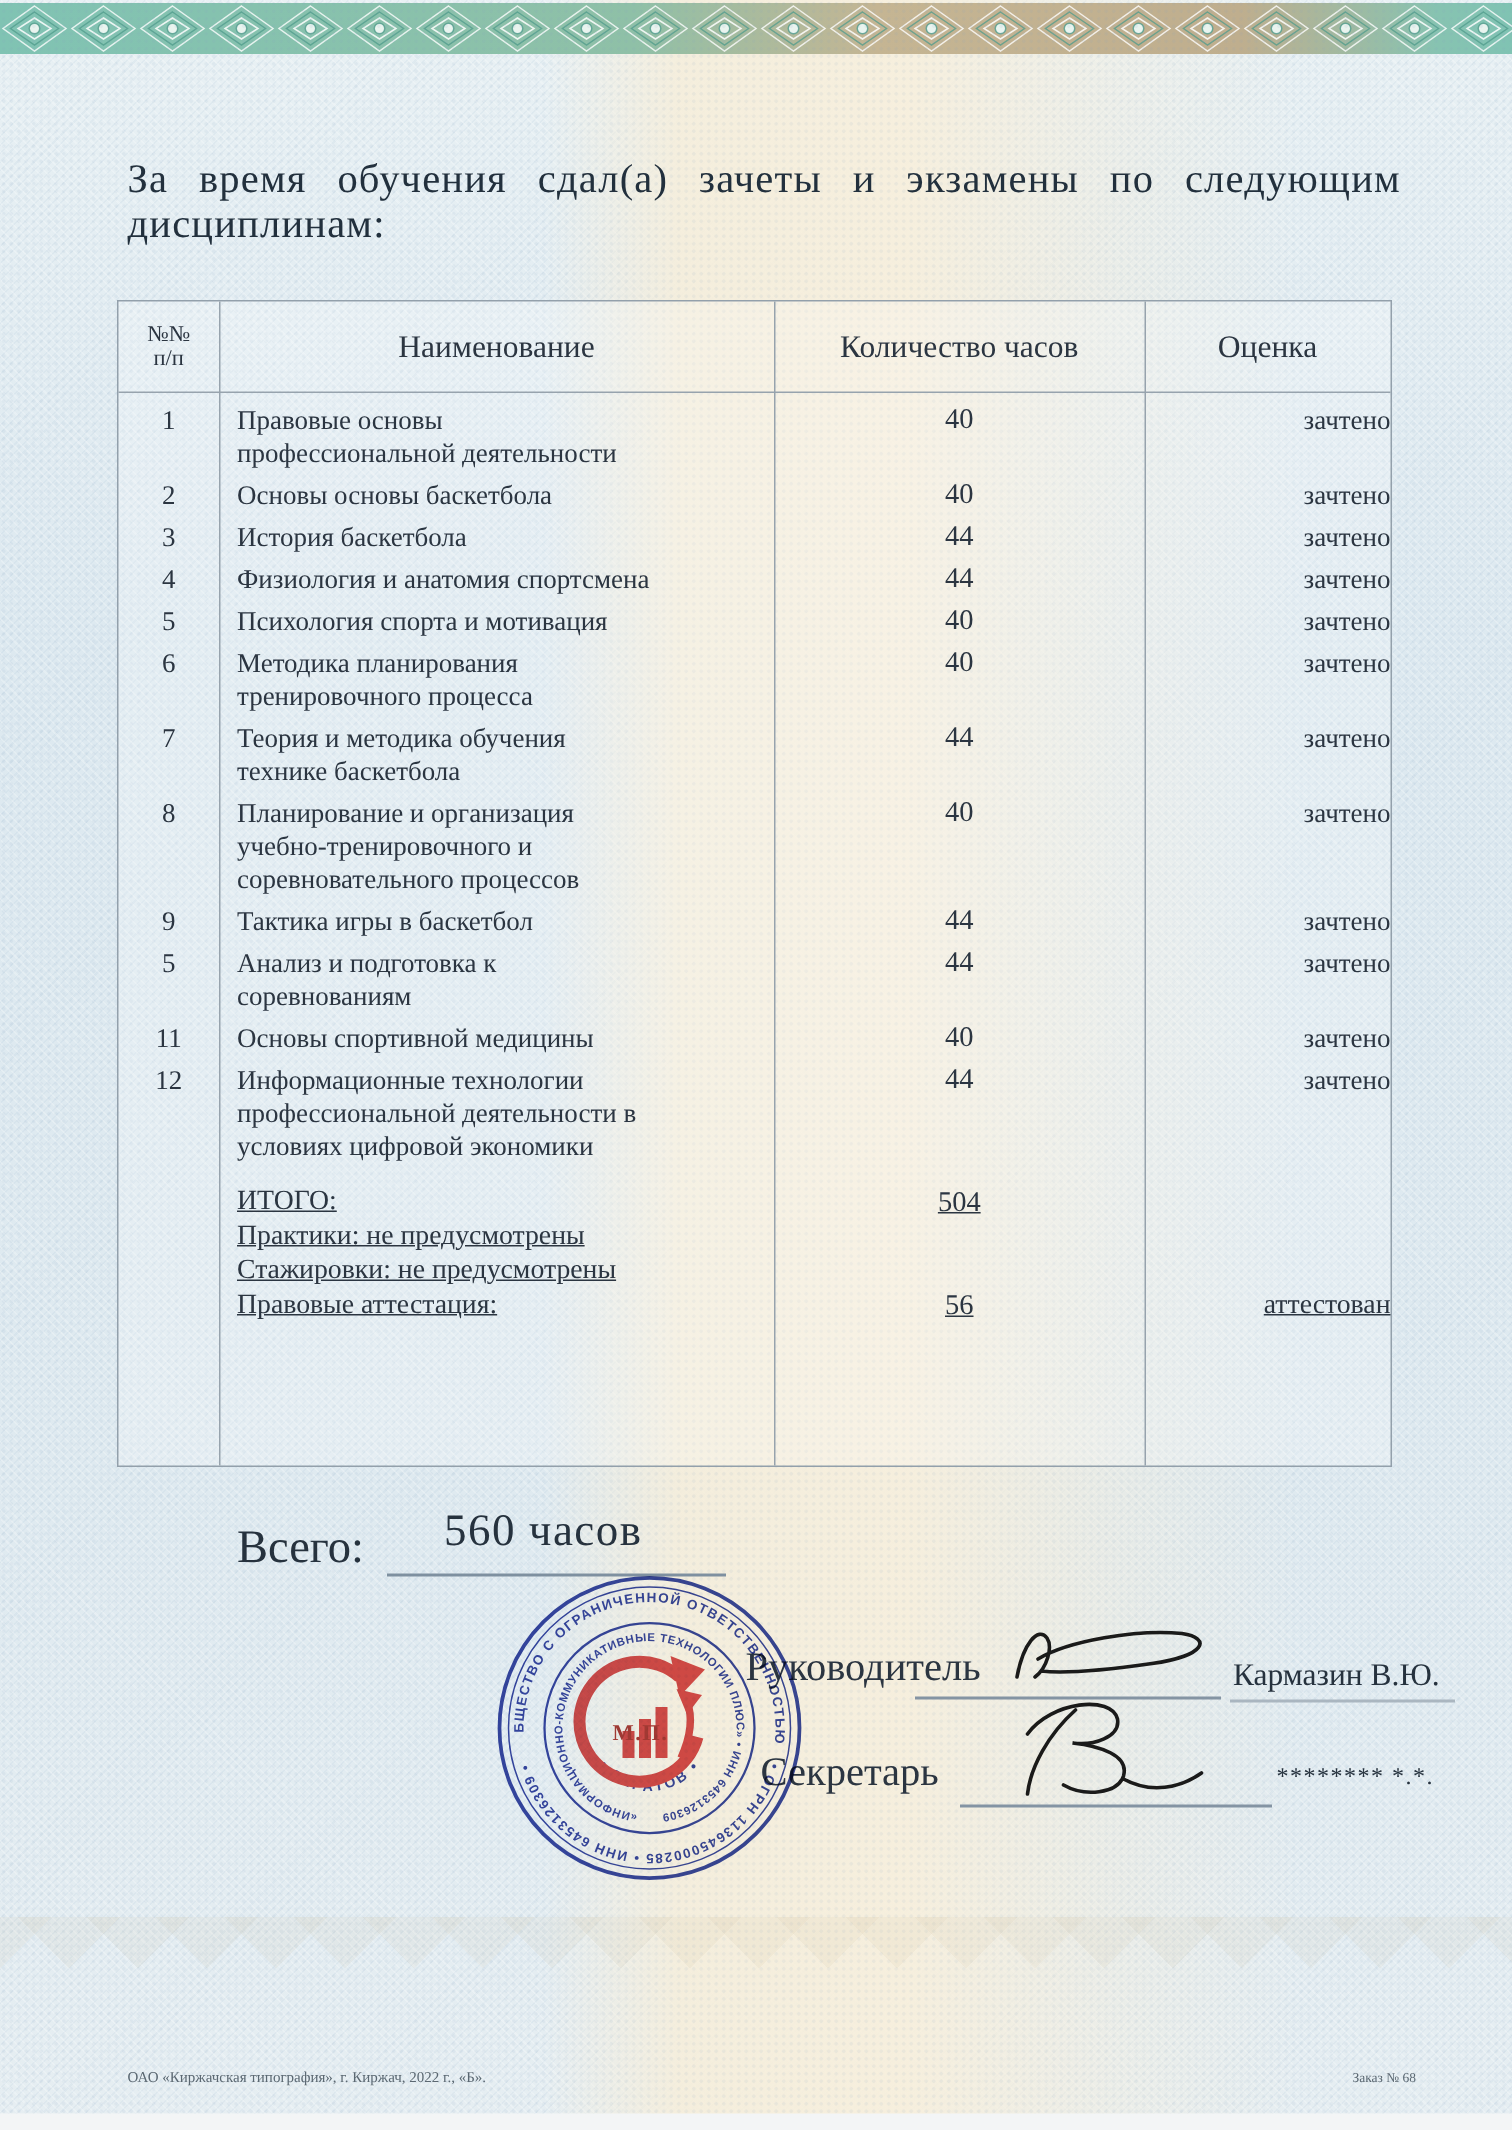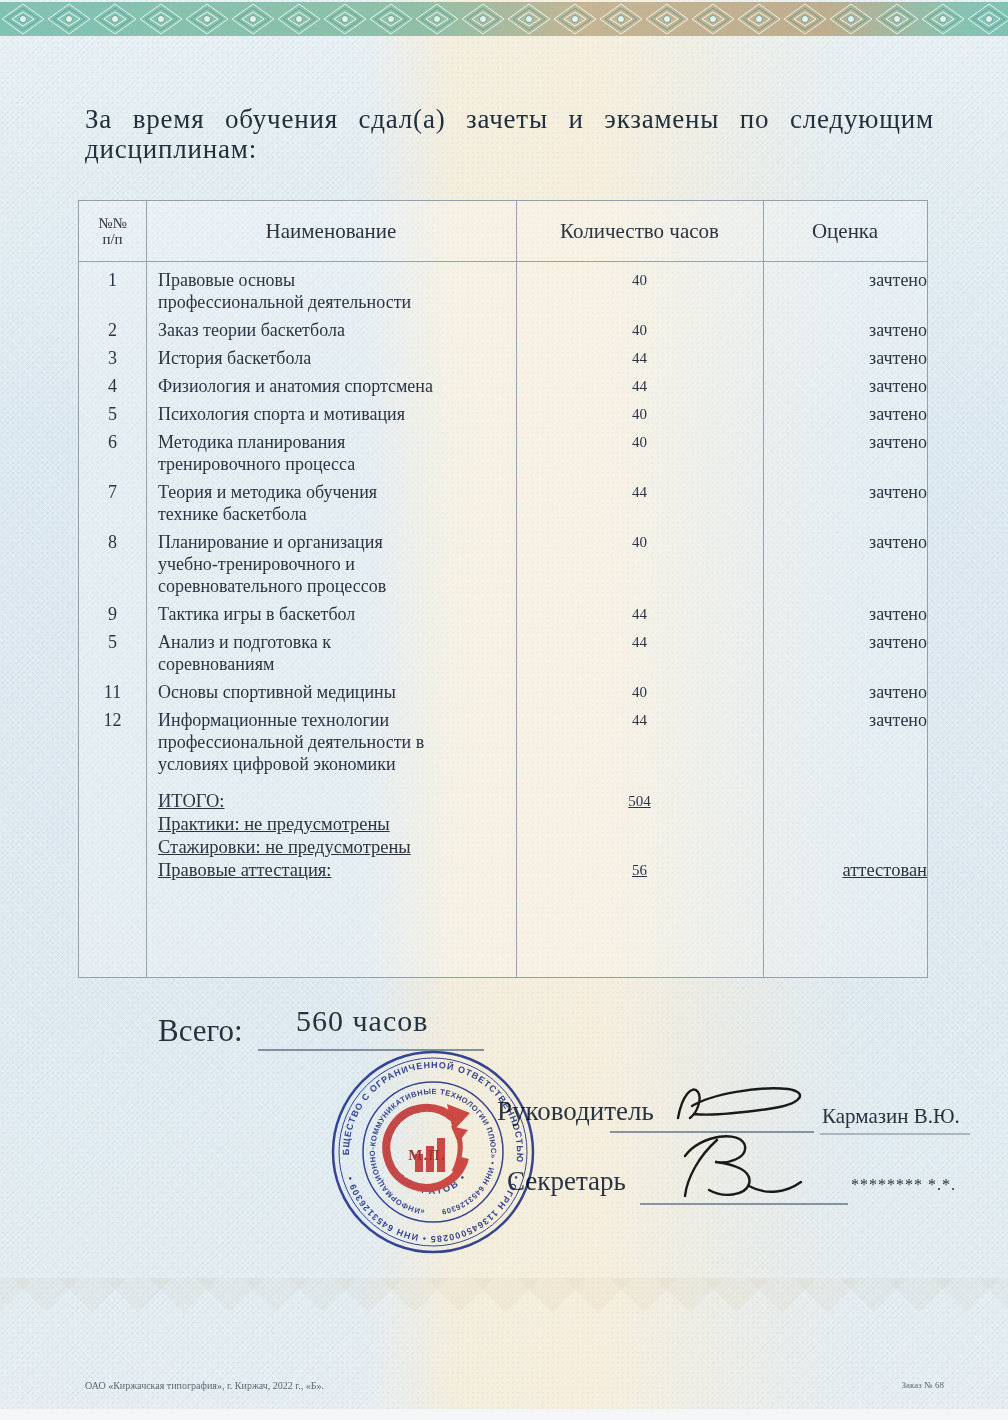--- a/index.html
+++ b/index.html
@@ -50,21 +50,21 @@
     display:grid;grid-template-columns:67px 370px 247px 164px;
     height:60px;align-items:center;border-bottom:1px solid #97a3ad;
     font-size:21px;color:#2b3541;
   }
   .th{text-align:center;}
   .th-num{font-size:15px;line-height:16px;}
   .rows{padding-top:4px;}
   .t-row{display:grid;grid-template-columns:67px 370px 247px 164px;padding:3px 0;font-size:18px;line-height:22px;}
   .c-num{text-align:center;}
   .c-name{padding-left:12px;white-space:pre-line;}
-  .c-hours{text-align:center;font-size:15px;}
+  .c-hours{text-align:center;font-size:19px;}
   .c-grade{text-align:right;}
   .summary{margin-top:12px;}
   .s-row{display:grid;grid-template-columns:67px 370px 247px 164px;font-size:18.5px;line-height:23px;text-decoration:underline;}
 
   .total-label{position:absolute;left:158px;top:1013px;font-size:31px;color:#26323e;}
   .total-value{position:absolute;left:296px;top:1004px;font-size:30px;color:#26323e;letter-spacing:1px;}
   .total-line{position:absolute;left:258px;top:1049px;width:226px;height:2px;background:#7e90a0;}
 
   .sig-label{position:absolute;font-size:27px;color:#2b3541;}
   .lab-head{left:497px;top:1096px;}
@@ -134,21 +134,21 @@
     <div class="rows">
       <div class="t-row">
         <div class="c-num">1</div>
         <div class="c-name">Правовые основы
 профессиональной деятельности</div>
         <div class="c-hours">40</div>
         <div class="c-grade">зачтено</div>
       </div>
       <div class="t-row">
         <div class="c-num">2</div>
-        <div class="c-name">Заказ теории баскетбола</div>
+        <div class="c-name">Основы основы баскетбола</div>
         <div class="c-hours">40</div>
         <div class="c-grade">зачтено</div>
       </div>
       <div class="t-row">
         <div class="c-num">3</div>
         <div class="c-name">История баскетбола</div>
         <div class="c-hours">44</div>
         <div class="c-grade">зачтено</div>
       </div>
       <div class="t-row">

